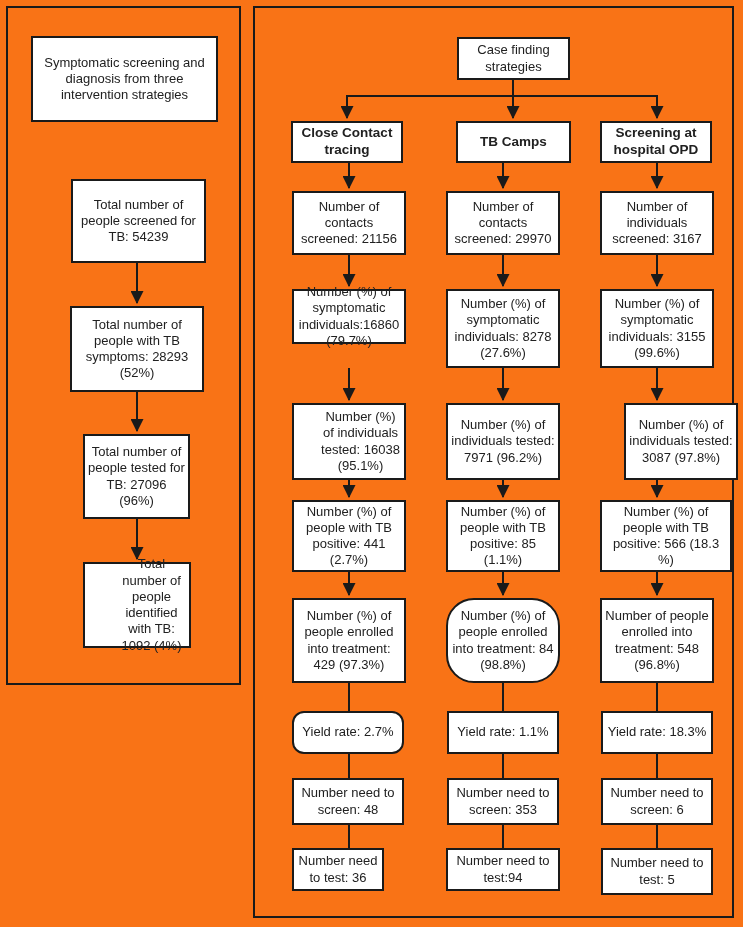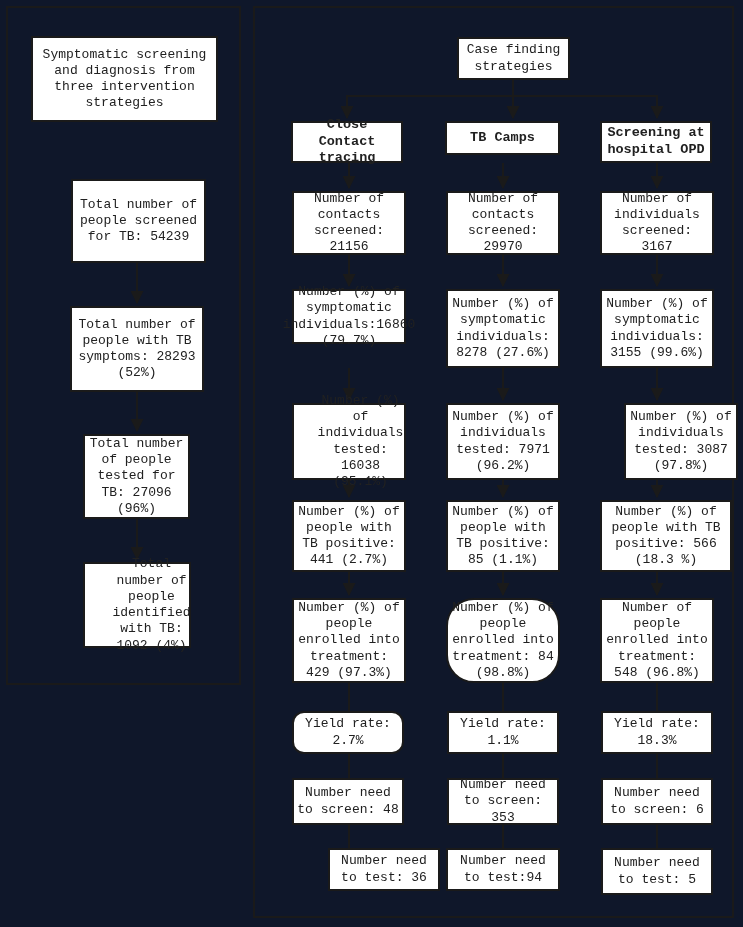--- a/index.html
+++ b/index.html
@@ -1,21 +1,21 @@
 <!DOCTYPE html>
 <html><head>
 <meta charset="utf-8">
 <style>
   html, body { margin: 0; padding: 0; background: #ffffff; }
   .canvas {
     position: relative;
     width: 743px;
     height: 927px;
-    background: #0f172a;
-    font-family: Liberation Mono, monospace;
+    background: #f97316;
+    font-family: Liberation Sans, sans-serif;
     overflow: hidden;
   }
   .panel {
     position: absolute;
     border: 2px solid #1a1a1a;
     background: transparent;
     box-sizing: border-box;
   }
   .connectors {
     position: absolute;
@@ -94,31 +94,31 @@
 
   <div class="box" style="left:31px; top:36px; width:187px; height:86px;">Symptomatic screening and diagnosis from three intervention strategies</div>
   <div class="box" style="left:71px; top:179px; width:135px; height:84px;">Total number of people screened for TB: 54239</div>
   <div class="box" style="left:70px; top:306px; width:134px; height:86px;">Total number of people with TB symptoms: 28293 (52%)</div>
   <div class="box" style="left:83px; top:434px; width:107px; height:85px;">Total number of people tested for TB: 27096 (96%)</div>
   <div class="box" style="left:83px; top:562px; width:108px; height:86px;padding-left:32px;">Total number of people identified with TB: 1092 (4%)</div>
 
   <div class="box" style="left:457px; top:37px; width:113px; height:43px;">Case finding strategies</div>
 
   <div class="box hdr" style="left:291px; top:121px; width:112px; height:42px;">Close Contact tracing</div>
-  <div class="box hdr" style="left:445px; top:121px; width:115px; height:34px;">TB Camps</div>
+  <div class="box hdr" style="left:456px; top:121px; width:115px; height:42px;">TB Camps</div>
   <div class="box hdr" style="left:600px; top:121px; width:112px; height:42px;">Screening at hospital OPD</div>
 
   <div class="box" style="left:292px; top:191px; width:114px; height:64px;">Number of contacts screened: 21156</div>
   <div class="box" style="left:292px; top:289px; width:114px; height:55px;">Number (%) of symptomatic individuals:16860 (79.7%)</div>
   <div class="box" style="left:292px; top:403px; width:114px; height:77px;padding-left:26px;">Number (%) of individuals tested: 16038 (95.1%)</div>
   <div class="box" style="left:292px; top:500px; width:114px; height:72px;">Number (%) of people with TB positive: 441 (2.7%)</div>
   <div class="box" style="left:292px; top:598px; width:114px; height:85px;">Number (%) of people enrolled into treatment: 429 (97.3%)</div>
   <div class="box" style="left:292px; top:711px; width:112px; height:43px;border-radius:12px;">Yield rate: 2.7%</div>
   <div class="box" style="left:292px; top:778px; width:112px; height:47px;">Number need to screen: 48</div>
-  <div class="box" style="left:292px; top:848px; width:112px; height:43px;margin-left:36px;">Number need to test: 36</div>
+  <div class="box" style="left:292px; top:848px; width:92px; height:43px;">Number need to test: 36</div>
 
   <div class="box" style="left:446px; top:191px; width:114px; height:64px;">Number of contacts screened: 29970</div>
   <div class="box" style="left:446px; top:289px; width:114px; height:79px;">Number (%) of symptomatic individuals: 8278 (27.6%)</div>
   <div class="box" style="left:446px; top:403px; width:114px; height:77px;">Number (%) of individuals tested: 7971 (96.2%)</div>
   <div class="box" style="left:446px; top:500px; width:114px; height:72px;">Number (%) of people with TB positive: 85 (1.1%)</div>
   <div class="box" style="left:446px; top:598px; width:114px; height:85px;border-radius:28px;">Number (%) of people enrolled into treatment: 84 (98.8%)</div>
   <div class="box" style="left:447px; top:711px; width:112px; height:43px;">Yield rate: 1.1%</div>
   <div class="box" style="left:447px; top:778px; width:112px; height:47px;">Number need to screen: 353</div>
   <div class="box" style="left:446px; top:848px; width:114px; height:43px;">Number need to test:94</div>
 

